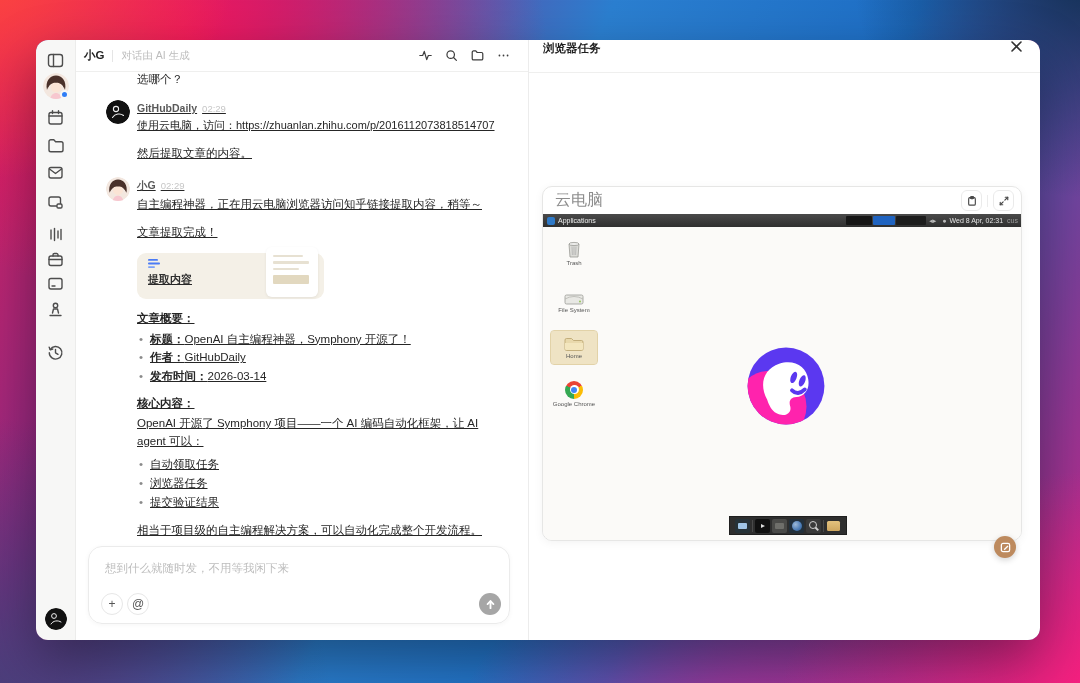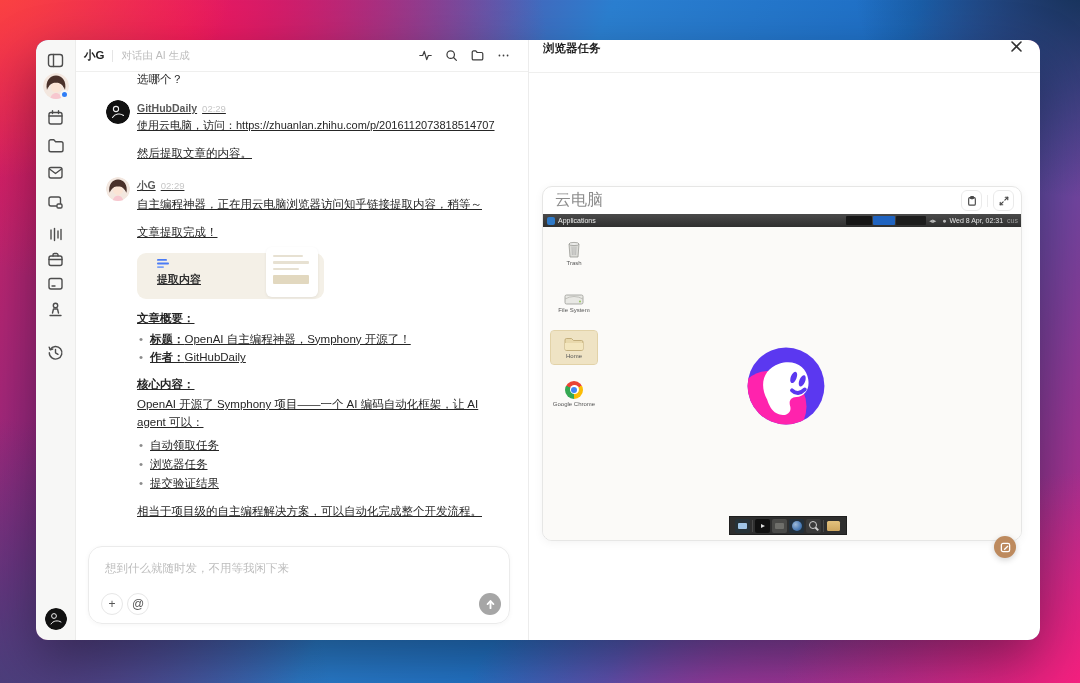--- a/index.html
+++ b/index.html
@@ -43,21 +43,21 @@
   .partial-line { margin:-1px 0 12px 31px; line-height:1.5; }
   .msg { display:flex; margin-top:4px;text-decoration:underline; }
   .msg-avatar { width:24px; height:24px; border-radius:50%; flex:0 0 24px; margin-right:7px; overflow:hidden; }
   .msg-body { flex:1; min-width:0; }
   .msg-meta { display:flex; align-items:baseline; gap:5px; margin:2px 0 3px; }
   .msg-author { font-size:10.5px; font-weight:600; color:#595959; }
   .msg-time { font-size:9.5px; color:#c6c6c6; }
   .msg-line { line-height:1.5; margin-bottom:11px; }
   .nowrap { white-space:nowrap; }
 
-  .extract-card { width:187px; height:46px; background:#f4f0e7; border-radius:9px; position:relative; padding:6px 0 0 20px; margin:2px 0 12px; cursor:pointer; }
+  .extract-card { width:187px; height:46px; background:#f4f0e7; border-radius:9px; position:relative; padding:6px 0 0 11px; margin:2px 0 12px; cursor:pointer; }
   .extract-card .list-icon { display:block; width:12px; height:10px; margin-bottom:3px; }
   .extract-label { font-size:11px; font-weight:600; color:#303030; }
   .doc-thumb { position:absolute; right:6px; top:-6px; width:52px; height:50px; background:#fff; border-radius:6px; box-shadow:0 1px 3px rgba(0,0,0,.07); padding:8px 7px; }
   .doc-thumb i { display:block; height:2.5px; border-radius:1px; background:#e7e1d2; margin-bottom:4px; }
   .doc-thumb i:nth-child(1){width:30px;} .doc-thumb i:nth-child(2){width:36px;} .doc-thumb i:nth-child(3){width:26px;}
   .doc-thumb i:nth-child(4){width:36px; height:9px; background:#e2d8bf; margin-top:5px;}
 
   .sum-h { font-weight:bold; margin:10px 0 4px; }
   ul.sum-list { list-style:none; margin:0 0 10px; }
   ul.sum-list li { position:relative; padding-left:13px; line-height:1.65; }
@@ -306,20 +306,21 @@
                 <i></i>
                 <i></i>
                 <i></i>
               </div>
           </div>
 
           <div class="sum-h">文章概要：</div>
           <ul class="sum-list">
             <li><span class="b">标题：</span><span>OpenAI 自主编程神器，Symphony 开源了！</span></li>
             <li><span class="b">作者：</span><span>GitHubDaily</span></li>
+            <li><span class="b">发布时间：</span><span>2026-03-14</span></li>
           </ul>
 
           <div class="sum-h">核心内容：</div>
           <div class="sum-p" style="margin-bottom:4px">OpenAI 开源了 Symphony 项目——一个 AI 编码自动化框架，让 AI agent 可以：</div>
           <ul class="sum-list">
             <li><span>自动领取任务</span></li>
             <li><span>浏览器任务</span></li>
             <li><span>提交验证结果</span></li>
           </ul>
           <div class="sum-p">相当于项目级的自主编程解决方案，可以自动化完成整个开发流程。</div>

